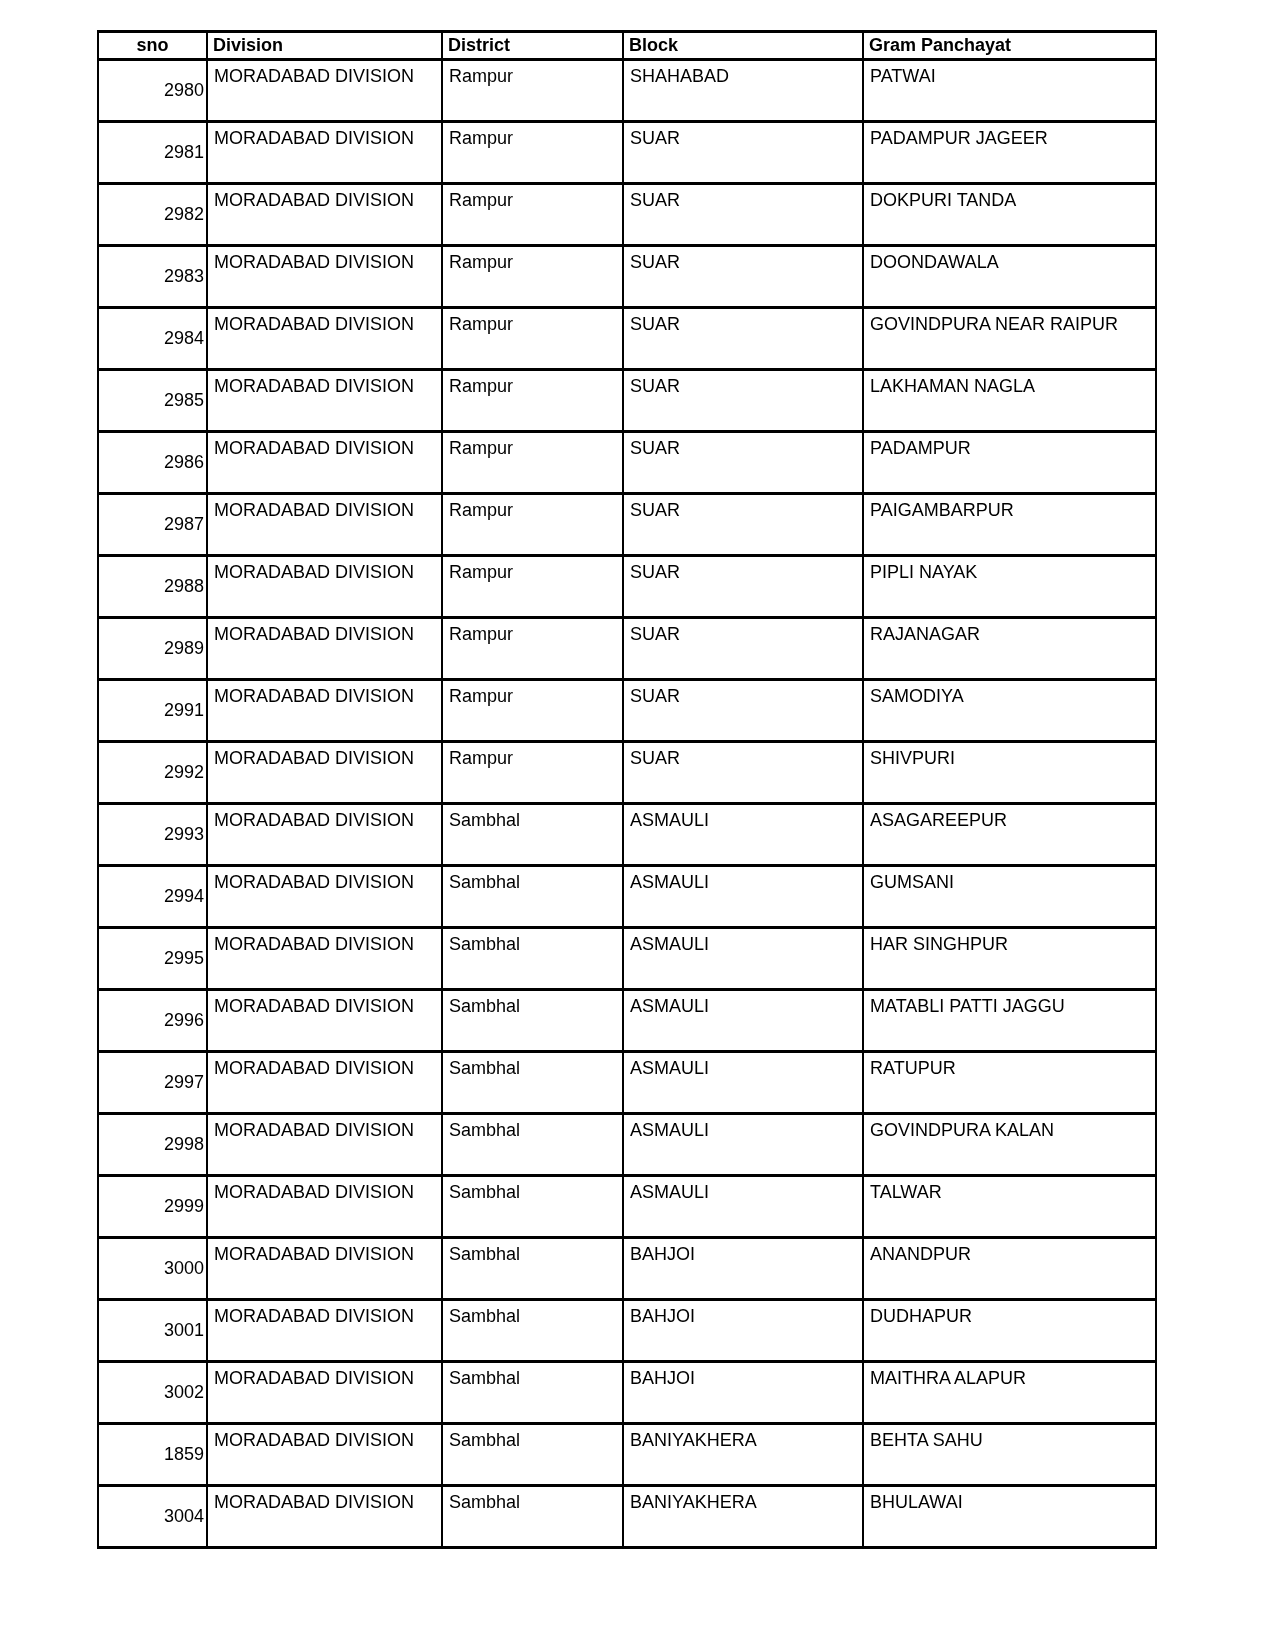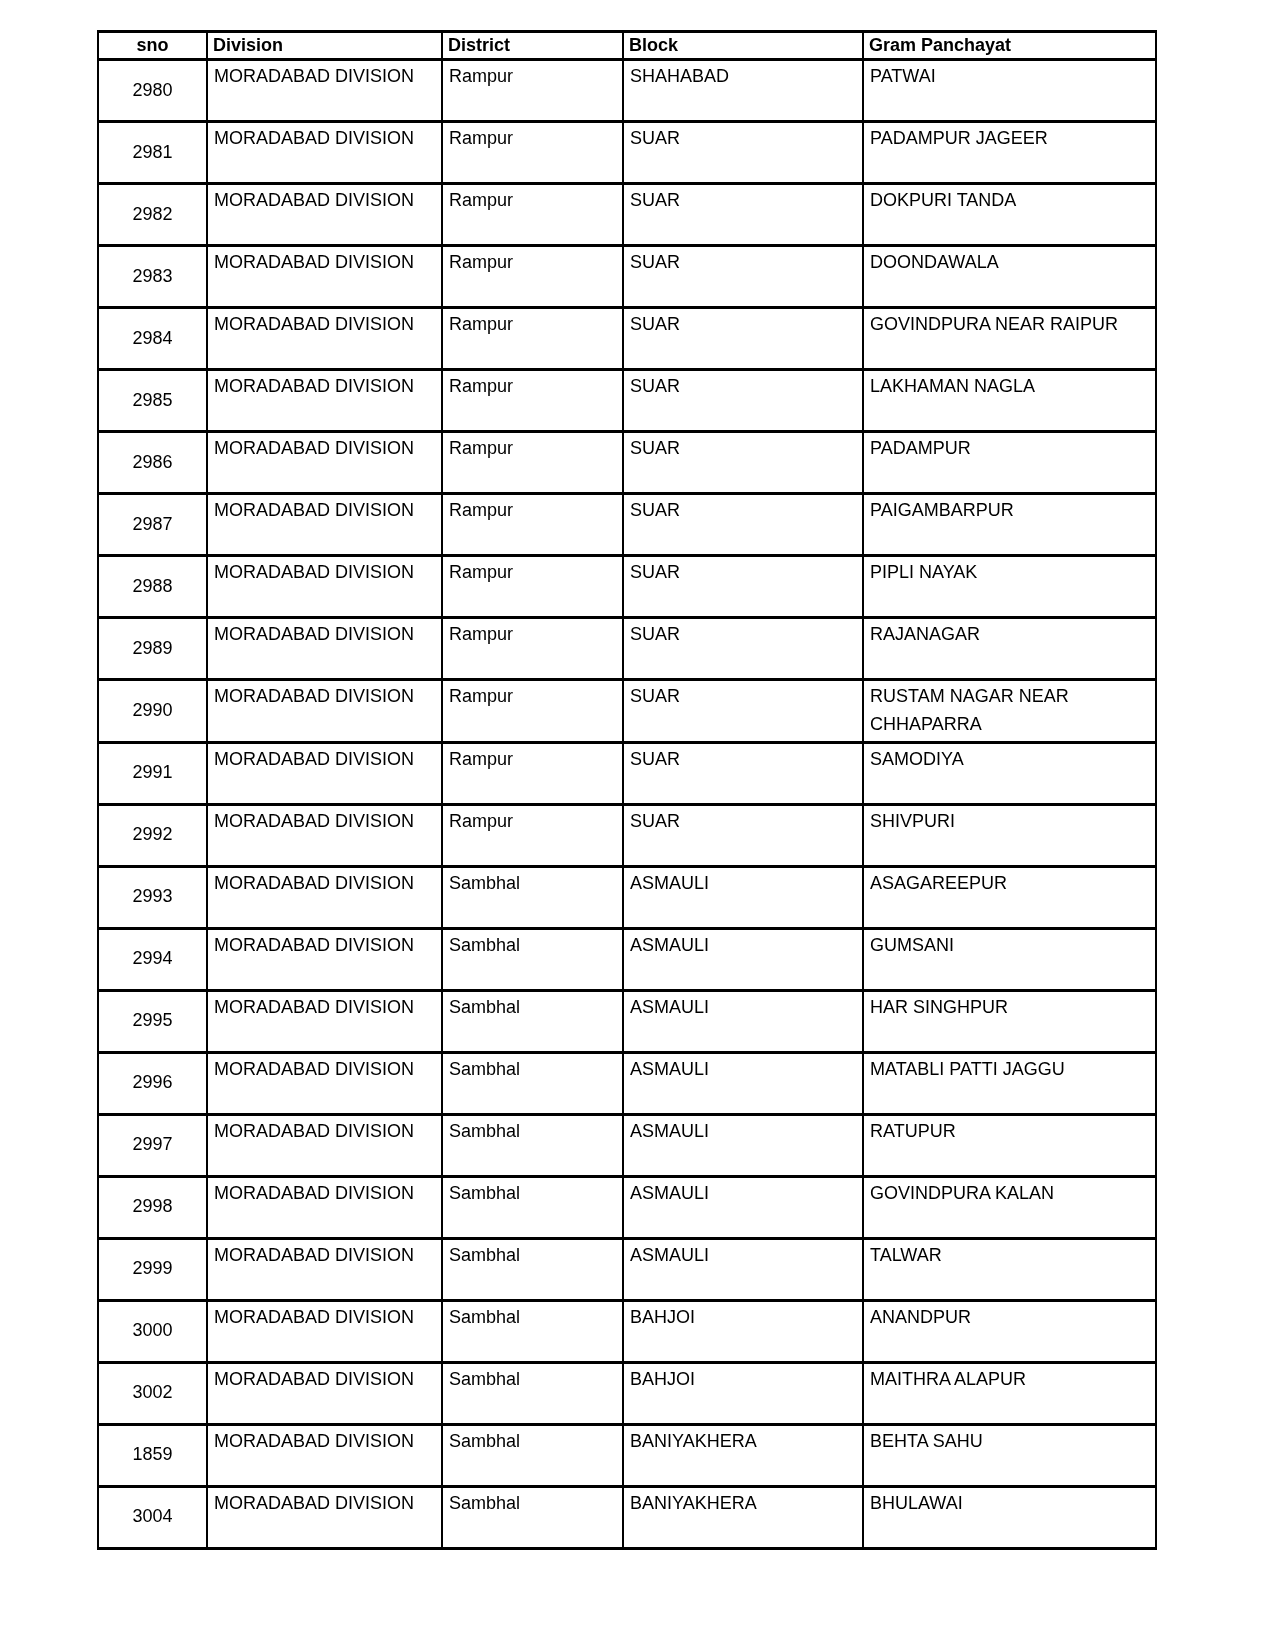--- a/index.html
+++ b/index.html
@@ -53,21 +53,21 @@
   table.data-table td {
     font-size: 18px;
     font-weight: normal;
     text-align: left;
     vertical-align: top;
     height: 55px;
     padding: 2px 6px;
     line-height: 1.55;
   }
   table.data-table td.sno-cell {
-    text-align: center;
+    text-align: right;
     vertical-align: middle;
     padding: 2px 2px;
   }
 </style>
 </head>
 <body>
 
 <div class="sheet">
   <table class="data-table">
     <colgroup>
@@ -151,27 +151,20 @@
           <td>PIPLI NAYAK</td>
         </tr>
         <tr>
           <td class="sno-cell">2989</td>
           <td>MORADABAD DIVISION</td>
           <td>Rampur</td>
           <td>SUAR</td>
           <td>RAJANAGAR</td>
         </tr>
         <tr>
-          <td class="sno-cell">2990</td>
-          <td>MORADABAD DIVISION</td>
-          <td>Rampur</td>
-          <td>SUAR</td>
-          <td>RUSTAM NAGAR NEAR CHHAPARRA</td>
-        </tr>
-        <tr>
           <td class="sno-cell">2991</td>
           <td>MORADABAD DIVISION</td>
           <td>Rampur</td>
           <td>SUAR</td>
           <td>SAMODIYA</td>
         </tr>
         <tr>
           <td class="sno-cell">2992</td>
           <td>MORADABAD DIVISION</td>
           <td>Rampur</td>
@@ -226,20 +219,27 @@
           <td>Sambhal</td>
           <td>ASMAULI</td>
           <td>TALWAR</td>
         </tr>
         <tr>
           <td class="sno-cell">3000</td>
           <td>MORADABAD DIVISION</td>
           <td>Sambhal</td>
           <td>BAHJOI</td>
           <td>ANANDPUR</td>
+        </tr>
+        <tr>
+          <td class="sno-cell">3001</td>
+          <td>MORADABAD DIVISION</td>
+          <td>Sambhal</td>
+          <td>BAHJOI</td>
+          <td>DUDHAPUR</td>
         </tr>
         <tr>
           <td class="sno-cell">3002</td>
           <td>MORADABAD DIVISION</td>
           <td>Sambhal</td>
           <td>BAHJOI</td>
           <td>MAITHRA ALAPUR</td>
         </tr>
         <tr>
           <td class="sno-cell">1859</td>

